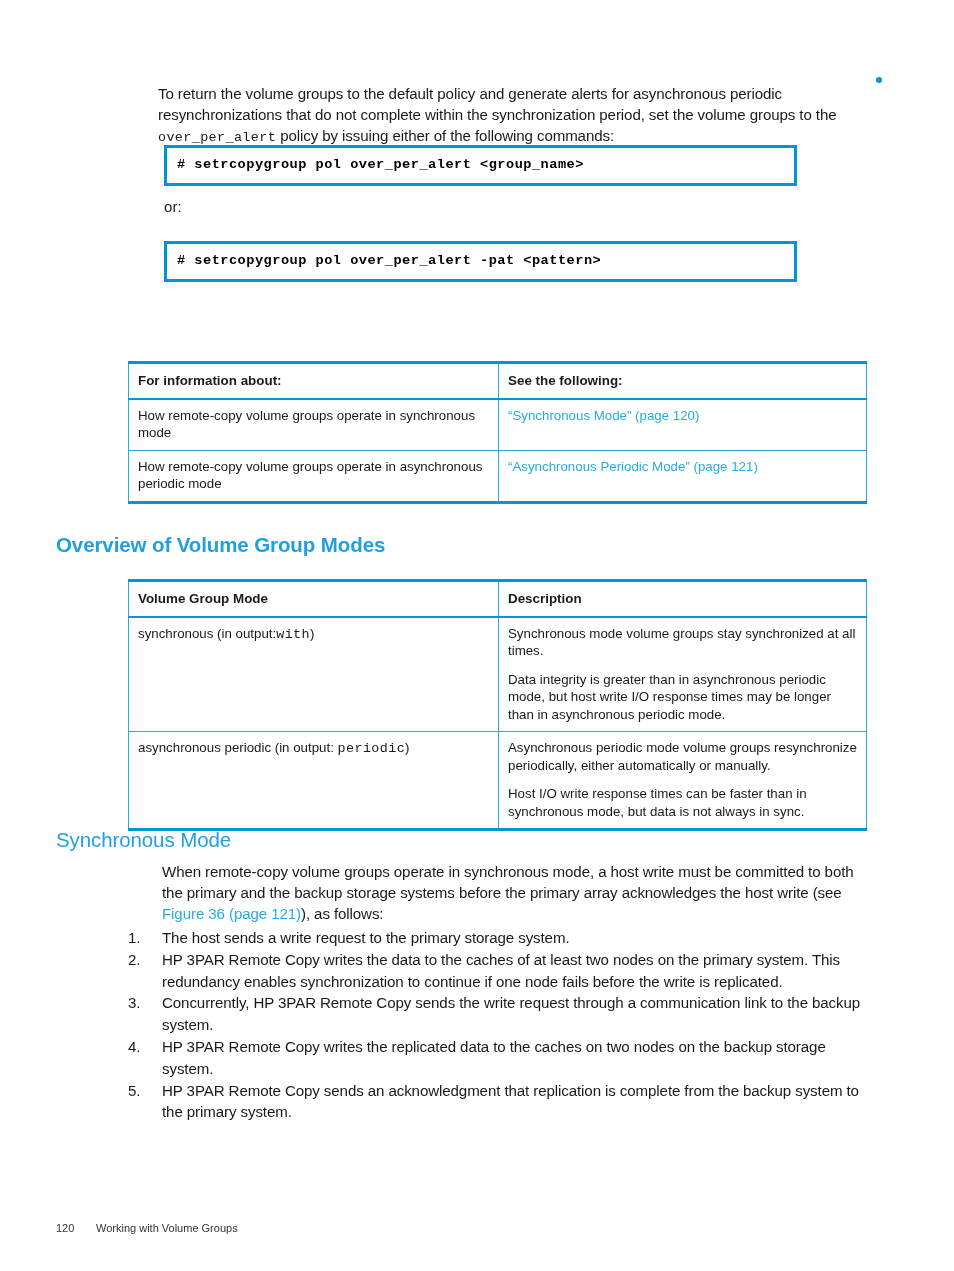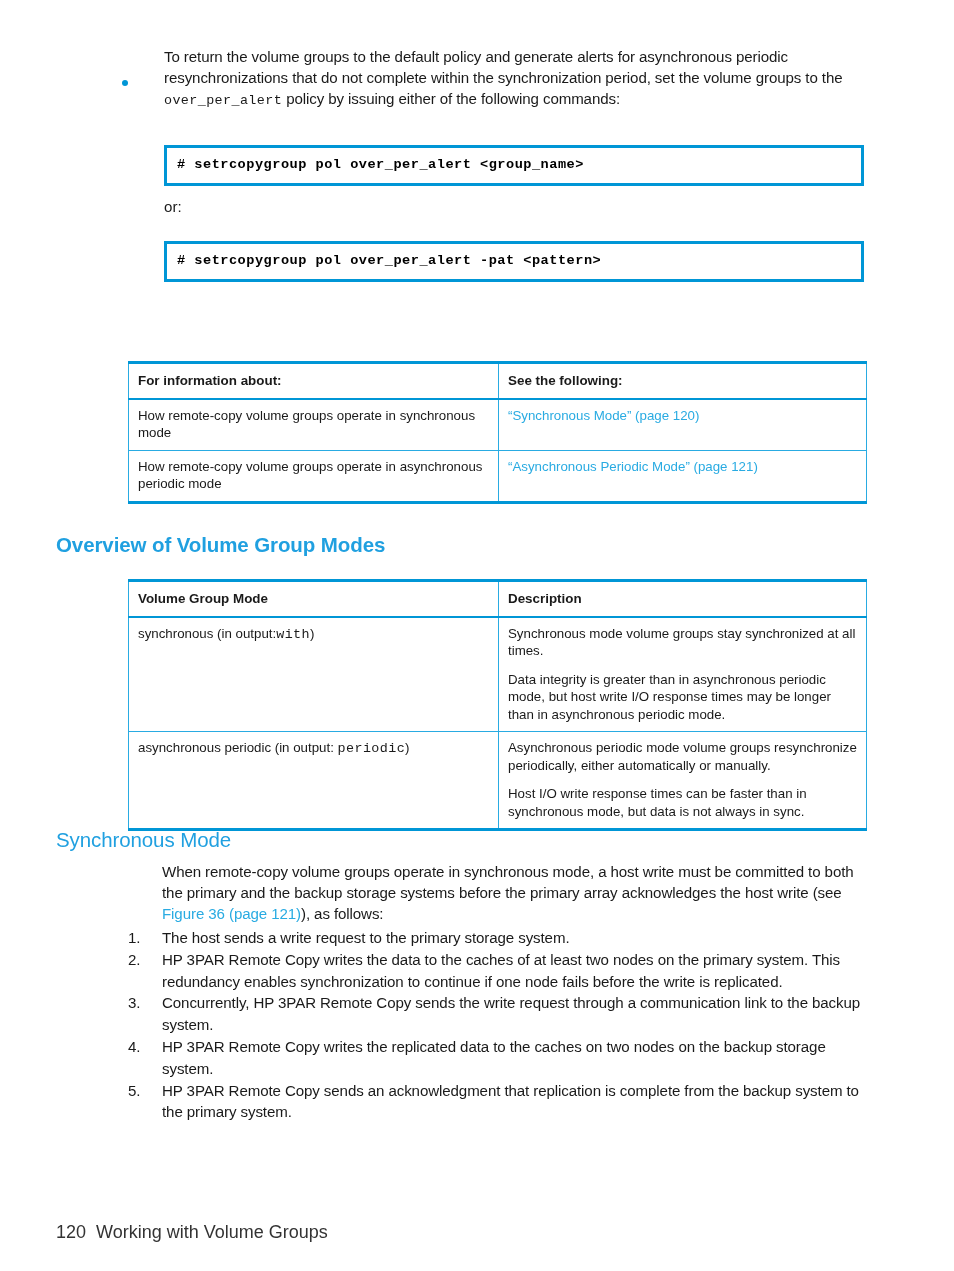--- a/index.html
+++ b/index.html
@@ -18,24 +18,25 @@
   .page {
     position: absolute;
     inset: 0;
     padding: 0;
   }
 
   
   .bullet-block {
     position: absolute;
     left: 122px;
-    top: 46px;
+    top: 68px;
     width: 760px;
     display: flex;
-    align-items: center;
+    align-items: flex-end;
+    flex-direction: column;
   }
   .bullet-dot {
     width: 6px;
     height: 6px;
     border-radius: 50%;
     background: #0096d6;
     margin-top: 9px;
     flex: 0 0 auto;
   }
   .bullet-text {
@@ -48,21 +49,21 @@
   code, .mono {
     font-family: "Liberation Mono", "DejaVu Sans Mono", monospace;
     font-size: 13.4px;
     letter-spacing: 0.4px;
   }
 
   
   .codebox {
     position: absolute;
     left: 164px;
-    width: 700px;
+    width: 633px;
     box-sizing: border-box;
     border: 3px solid #0096d6;
     background: #ffffff;
     padding: 9px 10px 11px 10px;
   }
   .codebox .cmd {
     font-family: "Liberation Mono", "DejaVu Sans Mono", monospace;
     font-size: 13.6px;
     font-weight: bold;
     color: #000000;
@@ -184,21 +185,21 @@
   }
   .num-list li .txt {
     flex: 1 1 auto;
   }
 
   
   .footer {
     position: absolute;
     left: 56px;
     top: 1222px;
-    font-size: 18px;
+    font-size: 11px;
     color: #333333;
     display: flex;
     align-items: baseline;
   }
   .footer .pageno {
     width: 40px;
   }
 </style>
 </head>
 <body>

